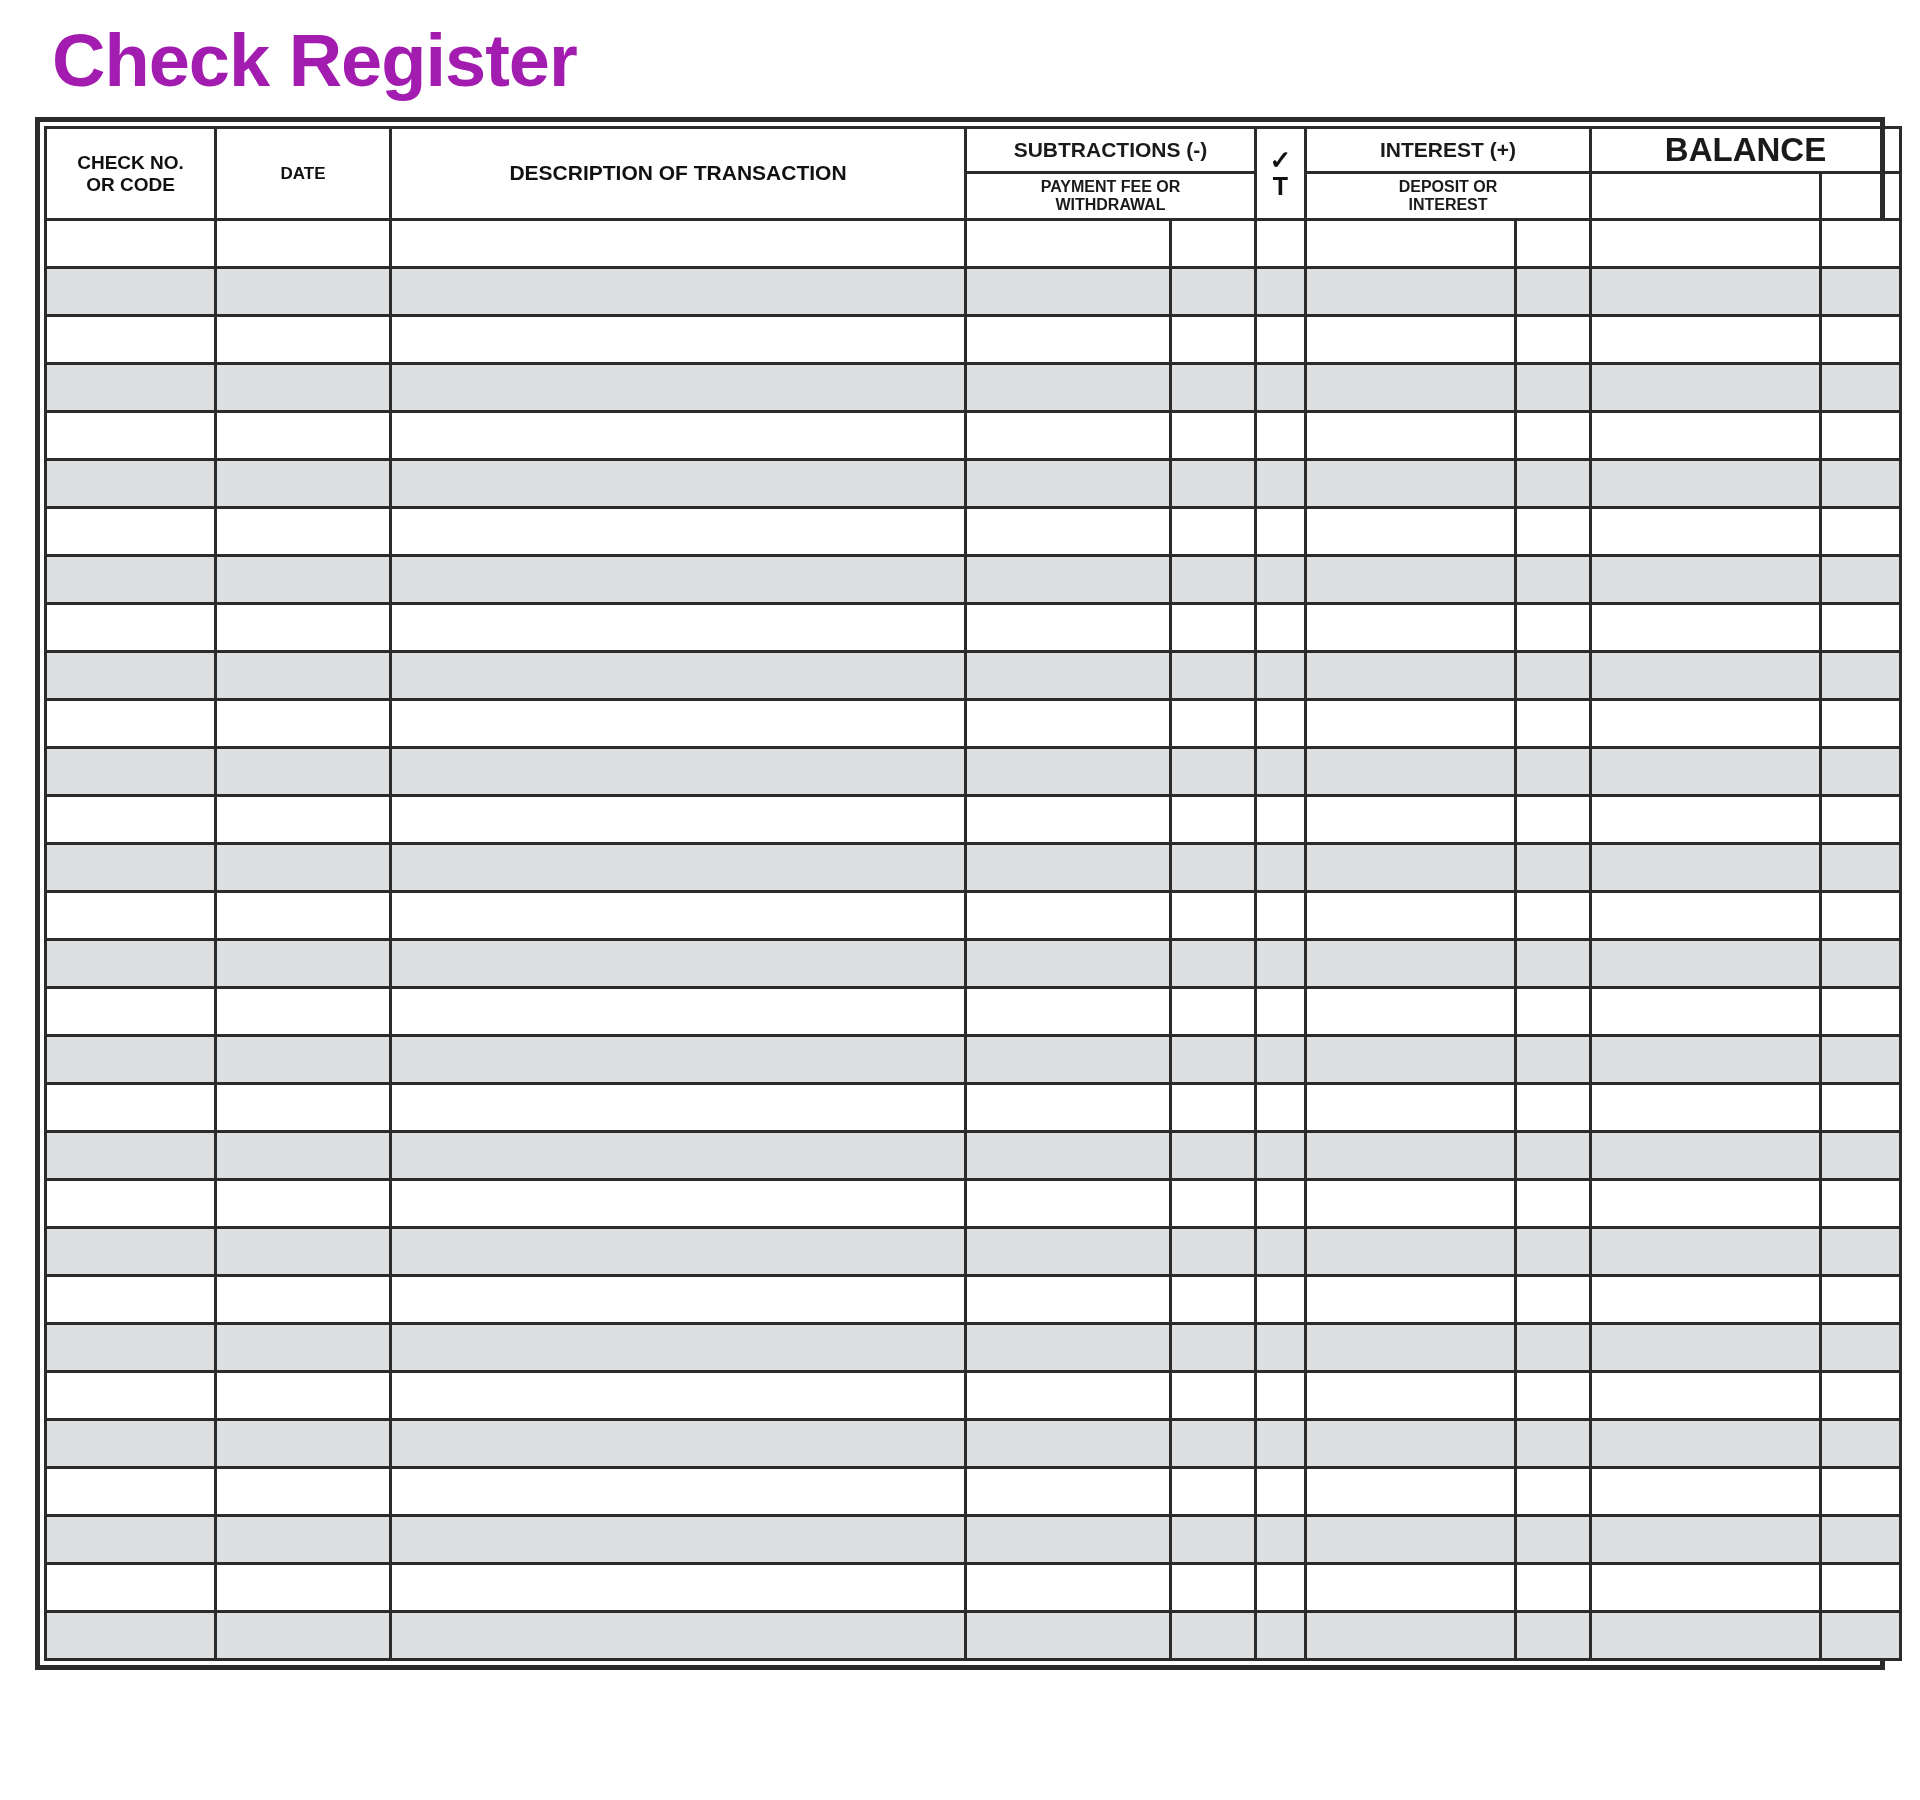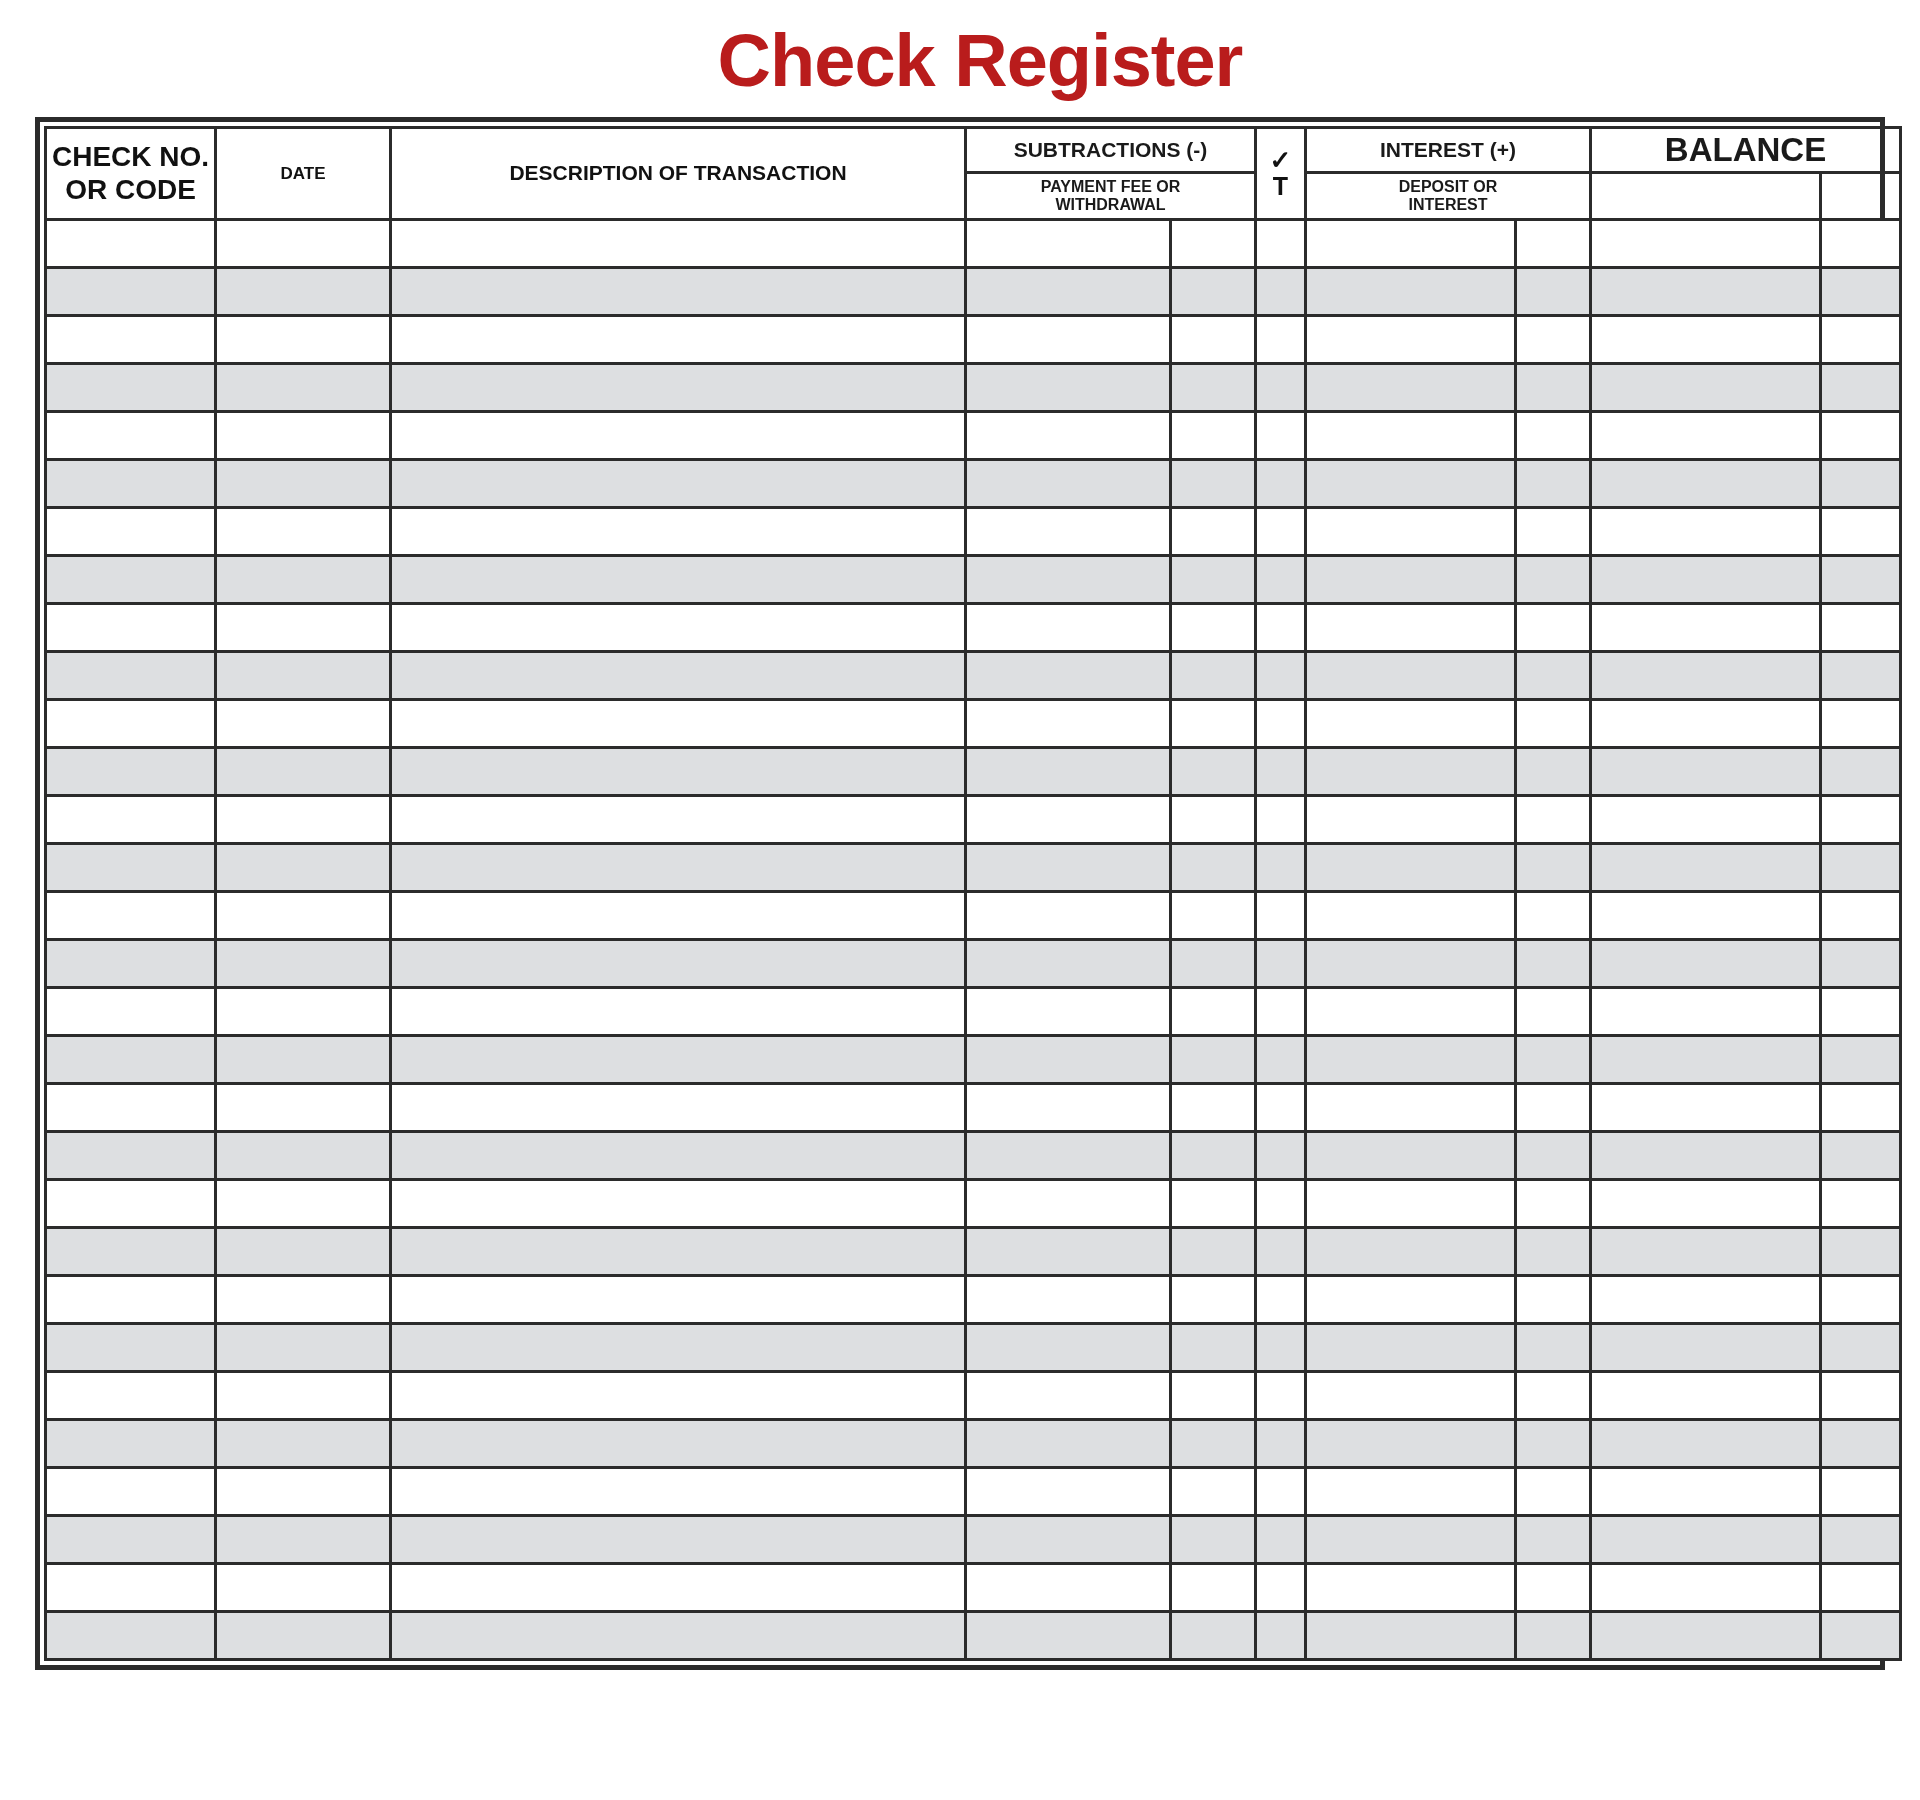--- a/index.html
+++ b/index.html
@@ -14,27 +14,27 @@
     color: #1a1a1a;
     overflow: hidden;
   }
   .page {
     width: 1920px;
     height: 1800px;
     position: relative;
     box-sizing: border-box;
   }
   .title {
-    text-align: center;
+    text-align: left;
     font-size: 74px;
     font-weight: bold;
     letter-spacing: -1px;
     margin: 18px 0 14px 0;
-    padding-left: 40px;
-    color: #b91c1c;
+    padding-left: 52px;
+    color: #a21caf;
   }
 
   .register-wrap {
     margin: 0 auto;
     width: 1850px;
     box-sizing: border-box;
     border: 5px solid #2b2b2b;
     padding: 4px;
   }
   table.register {
@@ -81,21 +81,21 @@
     font-weight: bold;
     font-size: 16px;
     line-height: 1.1;
     height: 44px;
     vertical-align: middle;
   }
   .hdr-desc {
     font-size: 21px;
   }
   .hdr-check {
-    font-size: 28px;
+    font-size: 19px;
   }
   .hdr-date {
     font-size: 17px;
   }
   .hdr-balance {
     font-size: 33px;
   }
   .t-col {
     text-align: center;
     vertical-align: middle;

